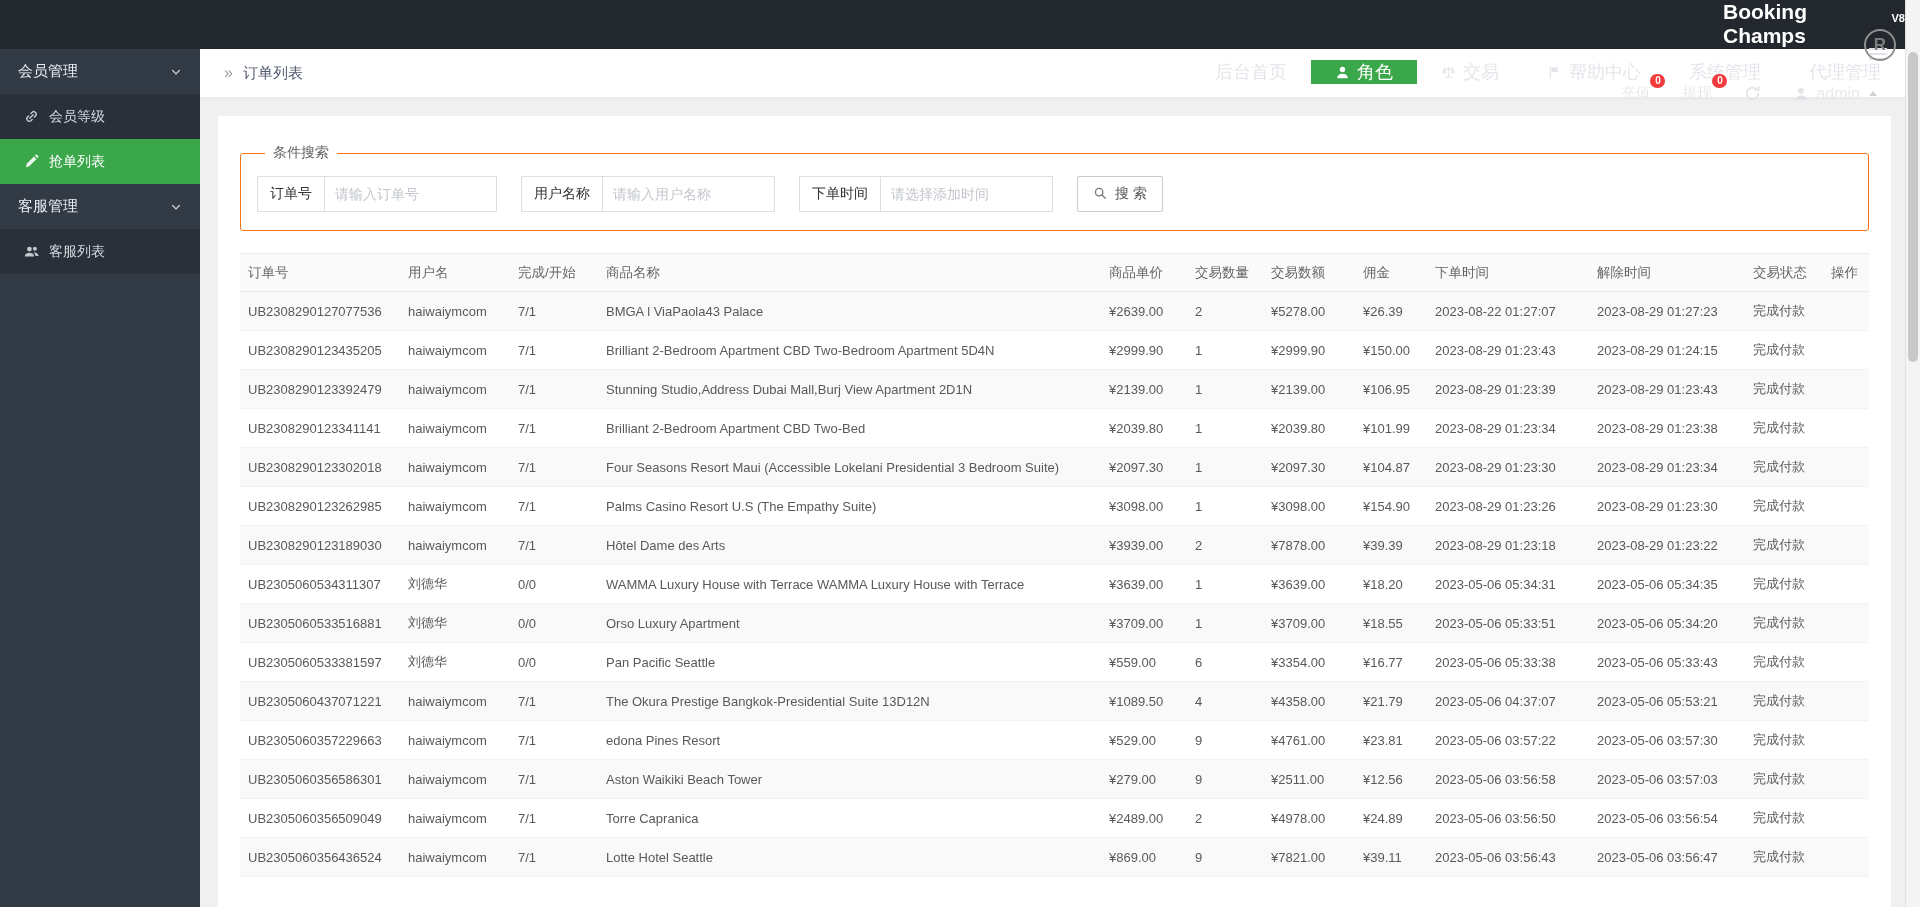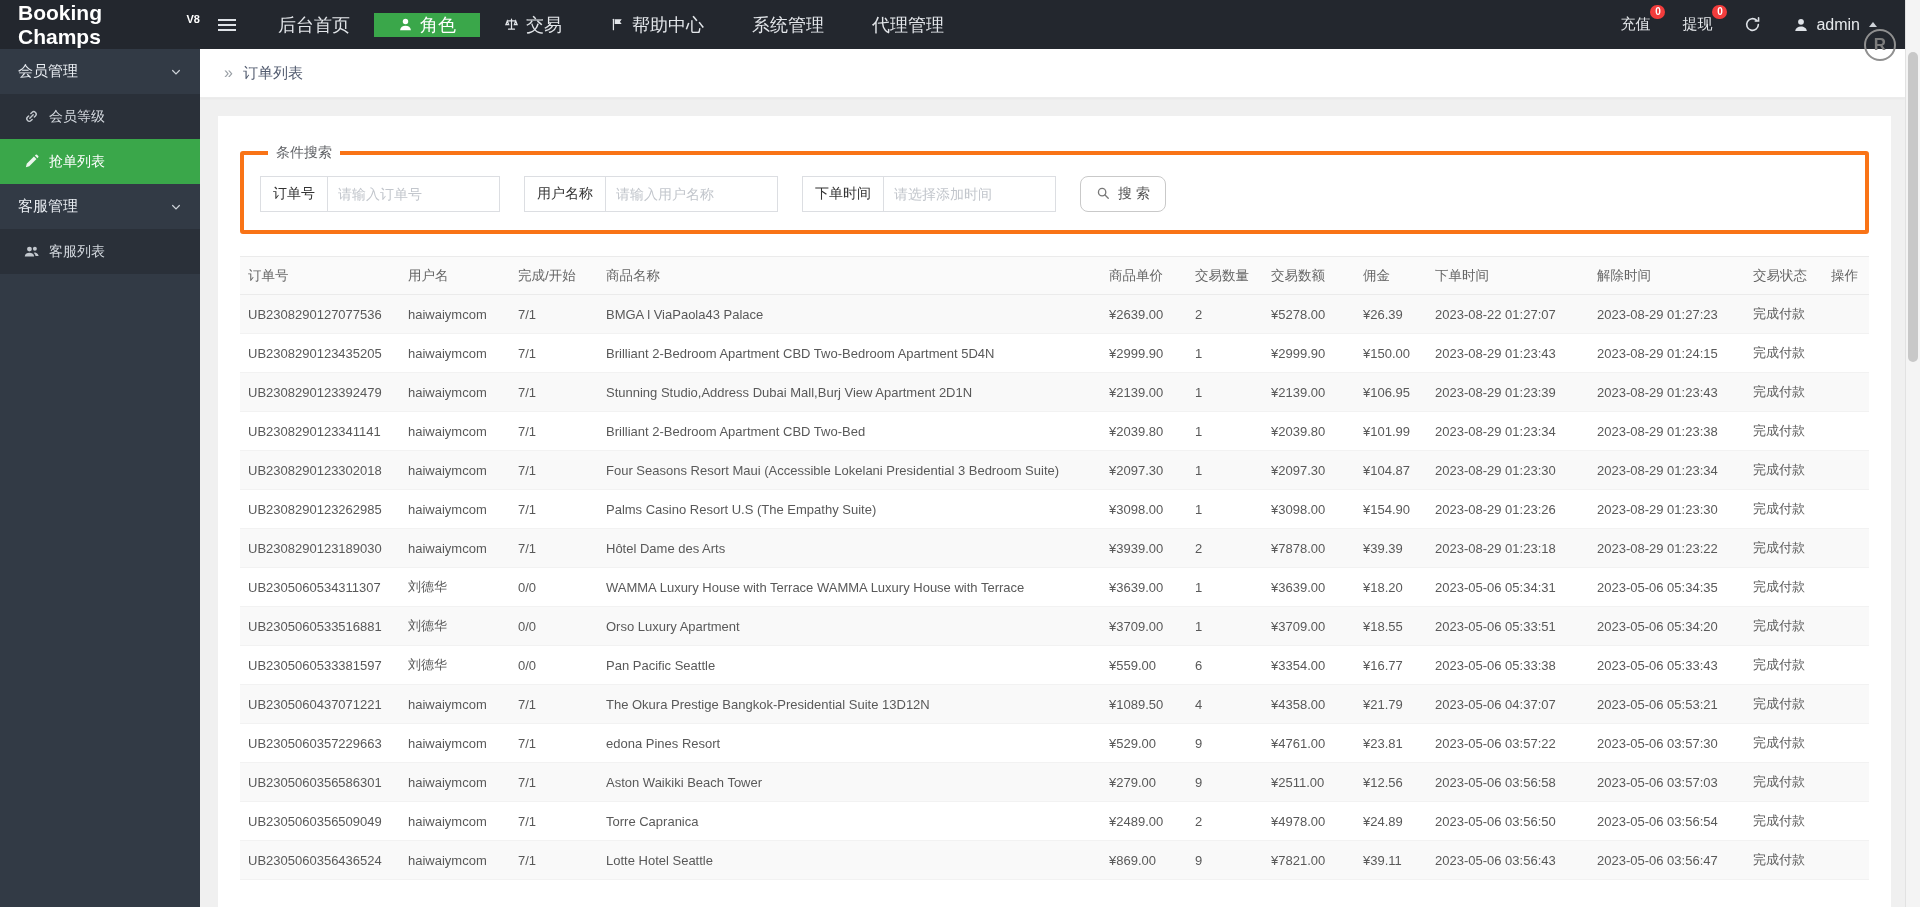--- a/index.html
+++ b/index.html
@@ -8,21 +8,21 @@
     font-family: "Liberation Sans", "DejaVu Sans", sans-serif;
     background: #f0f0f0;
     position: relative;
     color: #333;
   }
 
   
   .navbar {
     position: absolute; top: 0; left: 0; right: 15px; height: 49px;
     background: var(--navbar_bg, #23272e);
-    display: flex; align-items: center; color: #e6e9ec; z-index: 3;
+    display: flex; align-items: flex-end; color: #e6e9ec; z-index: 3; flex-direction: column;
   }
   .brand {
     width: 200px; min-width: 200px; display: flex; align-items: center;
     padding-left: 18px; font-size: 21px; font-weight: 700; color: #fff;
   }
   .brand sup { font-size: 11px; margin-left: 3px; transform: translateY(-6px); }
   .nav-toggle {
     width: 54px; display: flex; flex-direction: column; gap: 3px;
     align-items: center; justify-content: center; cursor: pointer;
   }
@@ -75,37 +75,37 @@
   .main { position: absolute; left: 200px; top: 49px; right: 15px; bottom: 0; background: #f0f0f0; overflow: hidden; }
   .breadcrumb-bar {
     height: 49px; background: #fff; display: flex; align-items: center; gap: 10px;
     padding-left: 24px; font-size: 15px; color: #515a6e;
     border-bottom: 1px solid #ececec; box-shadow: 0 1px 2px rgba(0,0,0,.04);
   }
   .crumb-symbol { color: #9aa0a6; font-size: 16px; }
 
   .card { margin: 18px 14px 0 18px; background: #fff; height: calc(100% - 67px); padding: 28px 22px 0 22px; overflow: hidden; }
 
-  fieldset.search-fieldset { border: 4px solid #f97316; border-radius: 3px; padding: 14px 16px 18px; margin-bottom: 22px; }
+  fieldset.search-fieldset { border: 1px solid #f97316; border-radius: 3px; padding: 14px 16px 18px; margin-bottom: 22px; }
   legend.search-legend { font-size: 14px; color: #606266; padding: 0 8px; margin-left: 8px; }
   .search-row { display: flex; align-items: center; gap: 24px; }
   .input-group { display: flex; align-items: stretch; height: 36px; }
   .ig-label {
     display: flex; align-items: center; padding: 0 12px; border: 1px solid #dcdee2;
     background: #fff; font-size: 14px; color: #333; white-space: nowrap;
   }
   .ig-input {
     width: 172px; border: 1px solid #dcdee2; border-left: 0; padding: 0 10px;
     font-size: 14px; color: #000000; outline: none; font-family: inherit; background: #fff;
   }
   .ig-input::placeholder { color: #c2c6cc; }
   .search-btn {
     display: flex; align-items: center; gap: 8px; height: 36px; padding: 0 15px;
     border: 1px solid #c9c9c9; background: #fff; font-size: 14px; color: #555;
-    border-radius: 8px; cursor: pointer; font-family: inherit;
+    border-radius: 2px; cursor: pointer; font-family: inherit;
   }
   .search-btn svg { width: 14px; height: 14px; }
 
   table.data-table { width: 100%; border-collapse: collapse; table-layout: fixed; }
   .data-table th {
     height: 38px; background: #fafafa; border-top: 1px solid #ebebeb; border-bottom: 1px solid #ebebeb;
     font-weight: 400; font-size: 13.5px; color: #666; text-align: left; padding: 0 8px; white-space: nowrap;
     overflow: hidden;
   }
   .data-table td {

